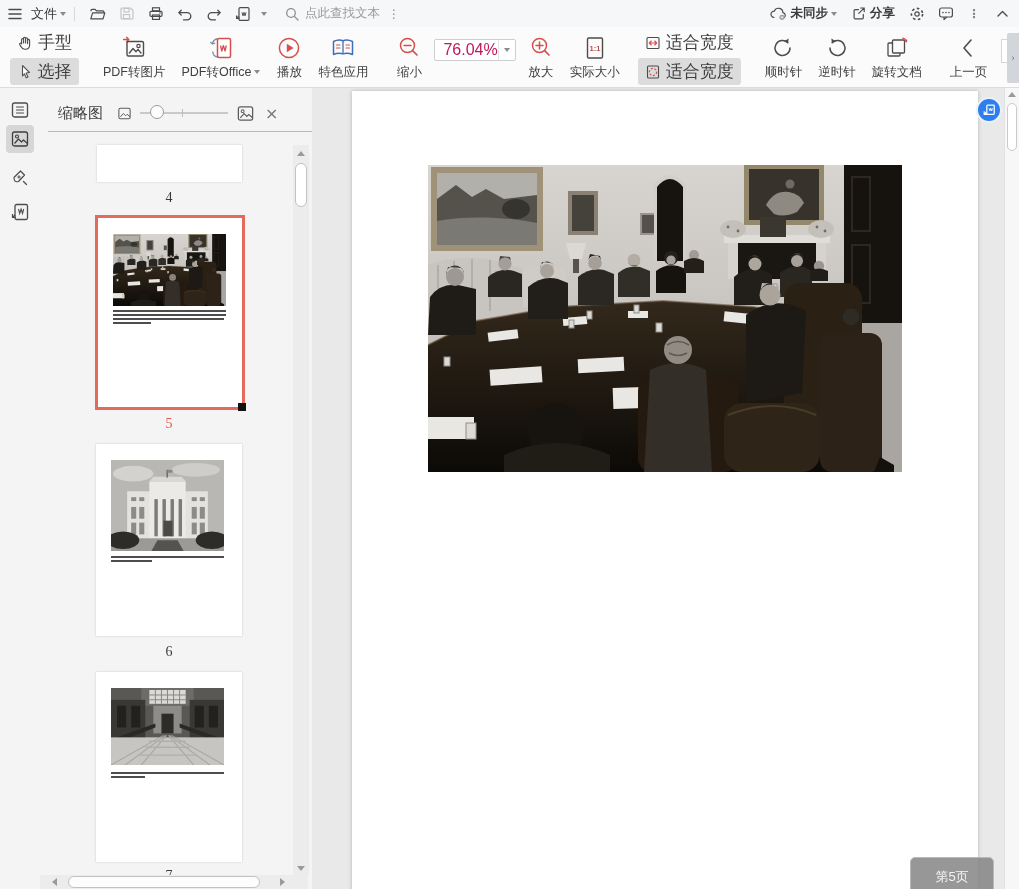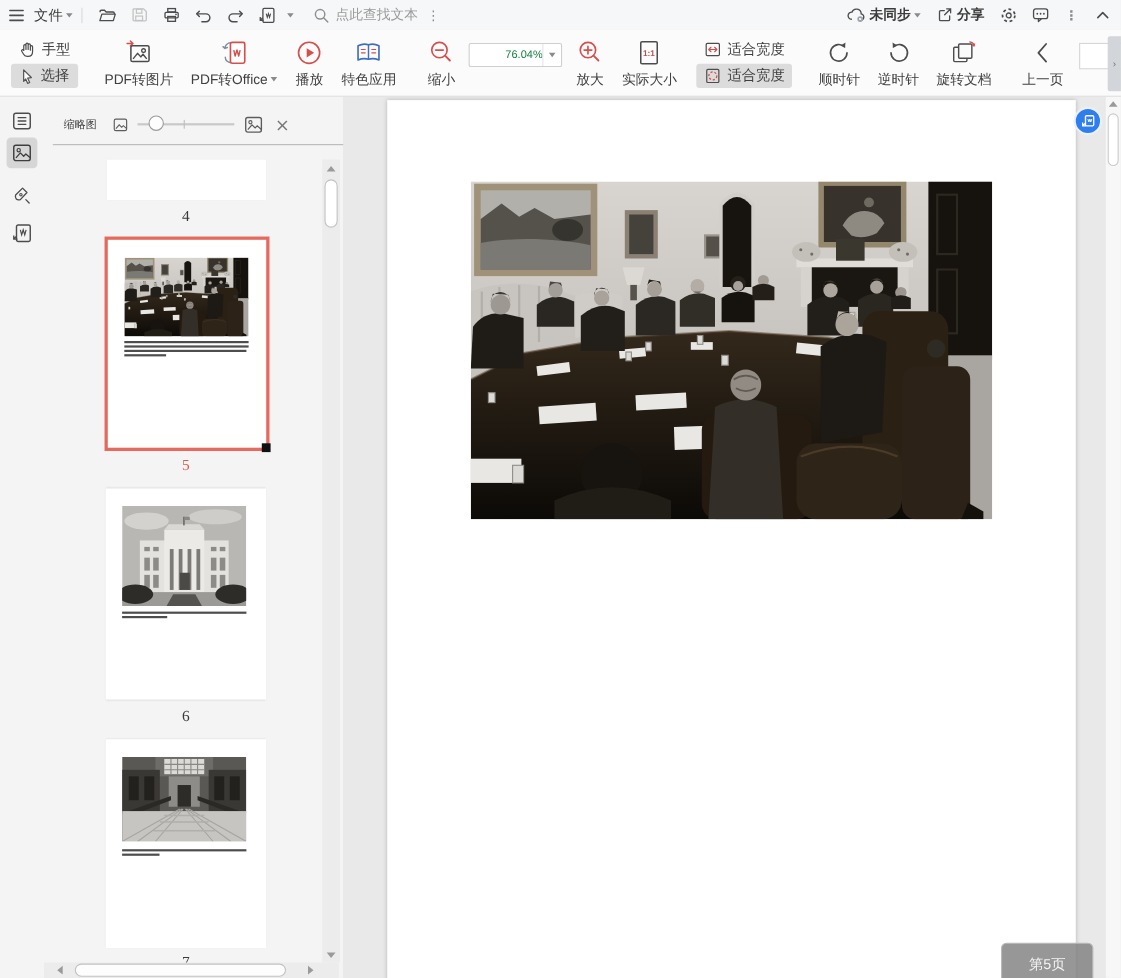--- a/index.html
+++ b/index.html
@@ -23,39 +23,39 @@
   .searchbox .ph { font-size:12.5px; margin-left:6px; }
   .kebab { font-family:"DejaVu Sans",sans-serif; color:#8a8a8a; font-size:12px; padding:0 8px; }
   .t-right { margin-left:auto; display:flex; align-items:center;font-weight:bold; }
   .t-item { display:flex; align-items:center; font-size:12.5px; color:#3c3c3c; margin:0 7px; white-space:nowrap; }
   .t-item svg { margin-right:4px; }
 
   
   .toolbar { position:absolute; left:0; top:27px; width:1019px; height:61px; background:#fbfbfc; border-bottom:1px solid #dcdcdc; display:flex; align-items:stretch; }
   .sep { width:1px; background:#e3e3e3; margin:8px 6px; }
   .stack2 { display:flex; flex-direction:column; justify-content:center; gap:2px; padding:0 4px 0 10px; }
-  .srow { display:flex; align-items:center; gap:5px; padding:2px 7px; border-radius:3px; font-size:13px; color:#3f3f3f; white-space:nowrap; }
+  .srow { display:flex; align-items:center; gap:5px; padding:2px 7px; border-radius:3px; font-size:17px; color:#3f3f3f; white-space:nowrap;justify-content:center; }
   .srow.sel { background:#dcdcdc; }
   .bigbtn { display:flex; flex-direction:column; align-items:center; justify-content:center; padding:4px 8px 3px; gap:3px; font-size:12.5px; color:#3f3f3f; white-space:nowrap; }
   .bigbtn .lbl { display:flex; align-items:center; }
   .combo { align-self:center; width:106px; height:22px; background:#fff; border:1px solid #cfcfcf; border-radius:2px; display:flex; align-items:center; margin:0 4px 14px 4px; }
-  .combo .val { flex:1; padding-left:8px; font-size:10px; color:#15803d;margin-left:24px; }
+  .combo .val { flex:1; padding-left:8px; font-size:16px; color:#be185d; }
   .combo .dd { width:17px; height:100%; border-left:1px solid #e4e4e4; display:flex; align-items:center; justify-content:center; }
   .pageinput { align-self:center; width:64px; height:24px; background:#fff; border:1px solid #d6d6d6; text-align:center; font-size:13px; color:#222; margin:0 0 12px 6px; font-family:"Liberation Sans",sans-serif; }
   .tool-expand { position:absolute; right:0; top:6px; width:12px; height:50px; background:#d2d5d9; display:flex; align-items:center; justify-content:center; color:#6f6f6f; font-size:9px; border-radius:2px 0 0 2px; }
 
   
   .bodyarea { position:absolute; left:0; top:88px; width:1019px; height:801px; }
   .rail { position:absolute; left:0; top:0; width:40px; height:100%; background:#f4f4f4; }
   .rail .ritem { position:absolute; left:6px; width:28px; height:28px; border-radius:4px; display:flex; align-items:center; justify-content:center; }
   .rail .ritem.sel { background:#d6d6d6; }
 
   .sidebar { position:absolute; left:40px; top:0; width:272px; height:100%; background:#f4f4f4; }
   .sb-head { position:absolute; left:0; top:10px; width:272px; height:30px; display:flex; align-items:center; }
-  .sb-title { font-size:10px; color:#3c3c3c; margin-left:18px; }
+  .sb-title { font-size:15px; color:#3c3c3c; margin-left:18px; }
   .slider { position:relative; width:88px; height:14px; margin:0 8px; }
   .slider .track { position:absolute; left:0; top:6px; width:88px; height:2px; background:#c9c9c9; }
   .slider .tick { position:absolute; left:42px; top:3px; width:1px; height:8px; background:#bdbdbd; }
   .slider .knob { position:absolute; left:10px; top:-1px; width:14px; height:14px; border-radius:50%; background:#fdfdfd; border:1px solid #9a9a9a; }
   .sb-close { font-family:"DejaVu Sans",sans-serif; font-size:16px; color:#777; margin-left:10px; }
   .sb-div { position:absolute; left:8px; top:43px; width:288px; height:1px; background:#b9b9b9; }
 
   .thumb-page { position:absolute; background:#fff; box-shadow:0 0 2px rgba(0,0,0,.18); }
   .thumb-label { position:absolute; width:146px; text-align:center; font-size:14px; color:#3a3a3a; font-family:"Liberation Serif",serif; }
   .thumb-label.red { color:#e0574b; }

